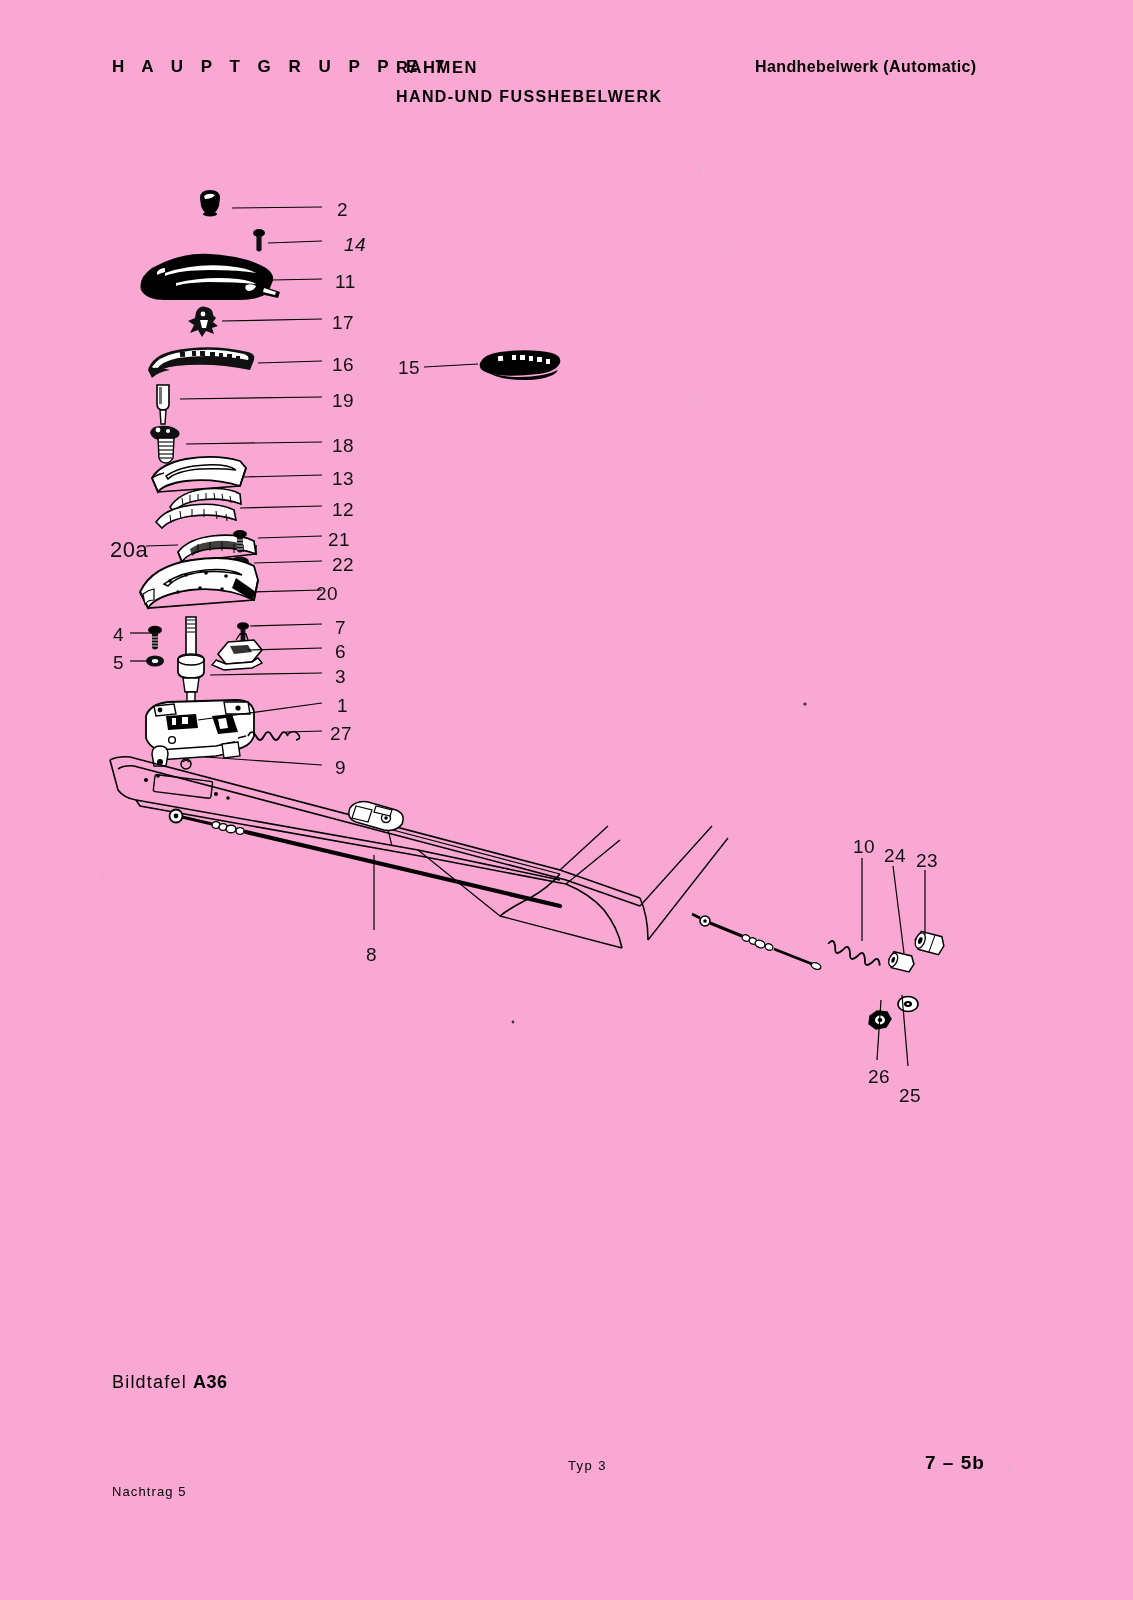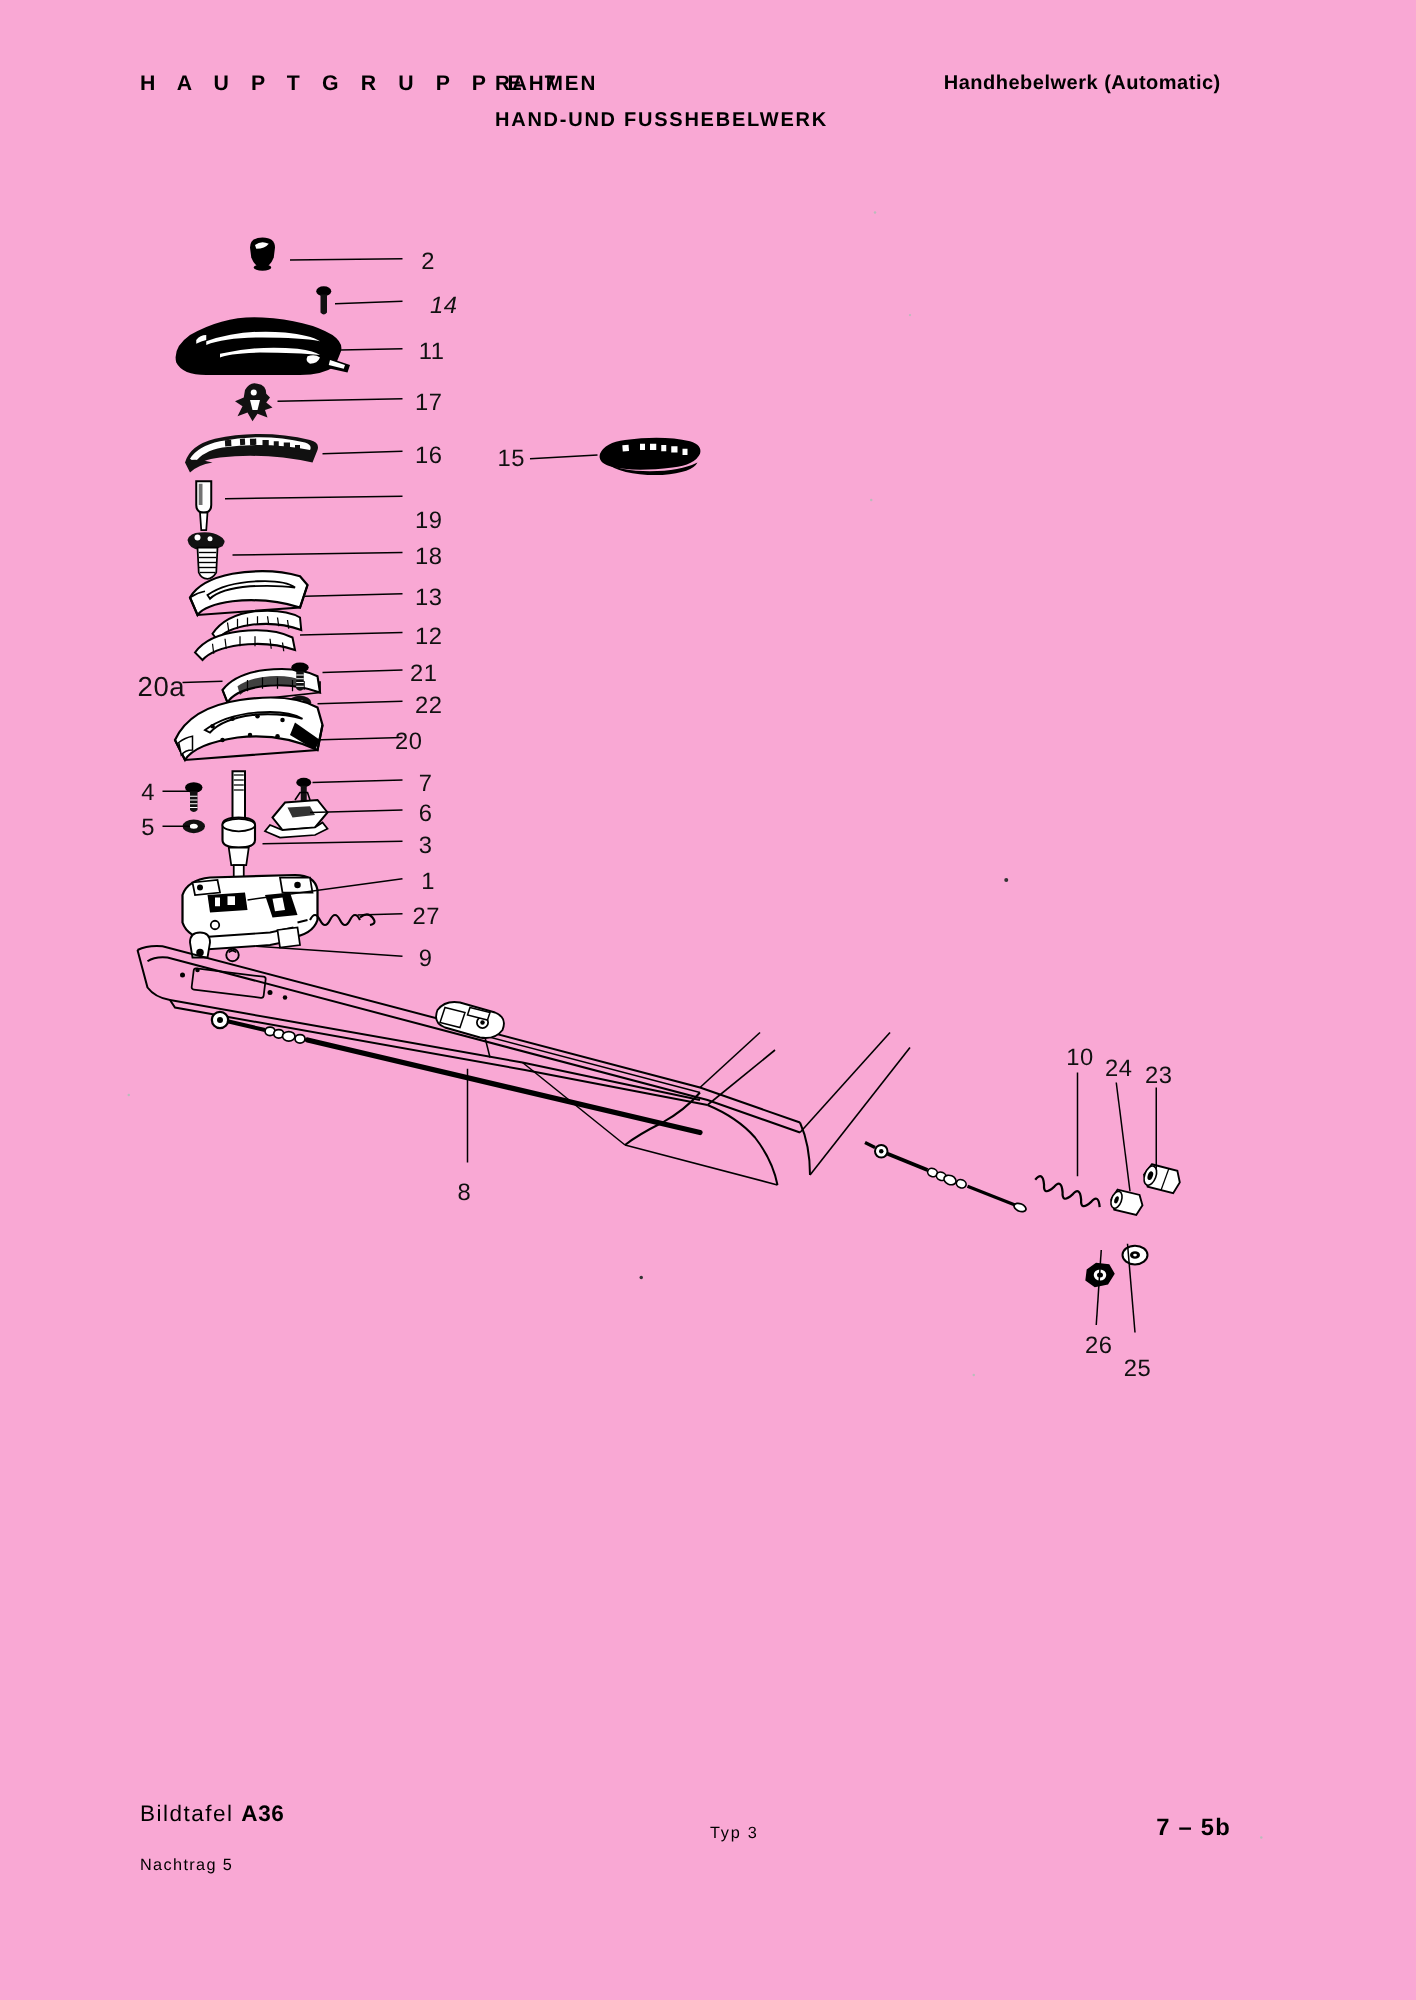--- a/index.html
+++ b/index.html
@@ -53,21 +53,21 @@
     font-size: 16px;
     font-weight: 700;
     letter-spacing: 0.4px;
     white-space: nowrap;
   }
 
   
   #footer-bildtafel {
     position: absolute;
     left: 112px;
-    top: 1441px;
+    top: 1372px;
     font-size: 18px;
     letter-spacing: 1.2px;
     white-space: nowrap;
   }
   #footer-bildtafel .code {
     font-weight: 700;
     letter-spacing: 0.5px;
   }
   #footer-nachtrag {
     position: absolute;
@@ -499,21 +499,21 @@
       <circle cx="1009" cy="1470" r="1"></circle>
     </g>
   </svg>
 
   <div id="callout-layer">
       <div class="callout" style="left: 337px; top: 199px;">2</div>
       <div class="callout" style="left: 344px; top: 234px; font-style: italic;">14</div>
       <div class="callout" style="left: 335px; top: 271px;">11</div>
       <div class="callout" style="left: 332px; top: 312px;">17</div>
       <div class="callout" style="left: 332px; top: 354px;">16</div>
-      <div class="callout" style="left: 332px; top: 406px; text-align: right;">19</div>
+      <div class="callout" style="left: 332px; top: 390px; text-align: right;">19</div>
       <div class="callout" style="left: 332px; top: 435px;">18</div>
       <div class="callout" style="left: 332px; top: 468px;">13</div>
       <div class="callout" style="left: 332px; top: 499px;">12</div>
       <div class="callout" style="left: 328px; top: 529px;">21</div>
       <div class="callout" style="left: 332px; top: 554px;">22</div>
       <div class="callout" style="left: 316px; top: 583px;">20</div>
       <div class="callout small" style="left: 110px; top: 537px;">20a</div>
       <div class="callout" style="left: 113px; top: 624px;">4</div>
       <div class="callout" style="left: 113px; top: 652px;">5</div>
       <div class="callout" style="left: 335px; top: 617px;">7</div>

